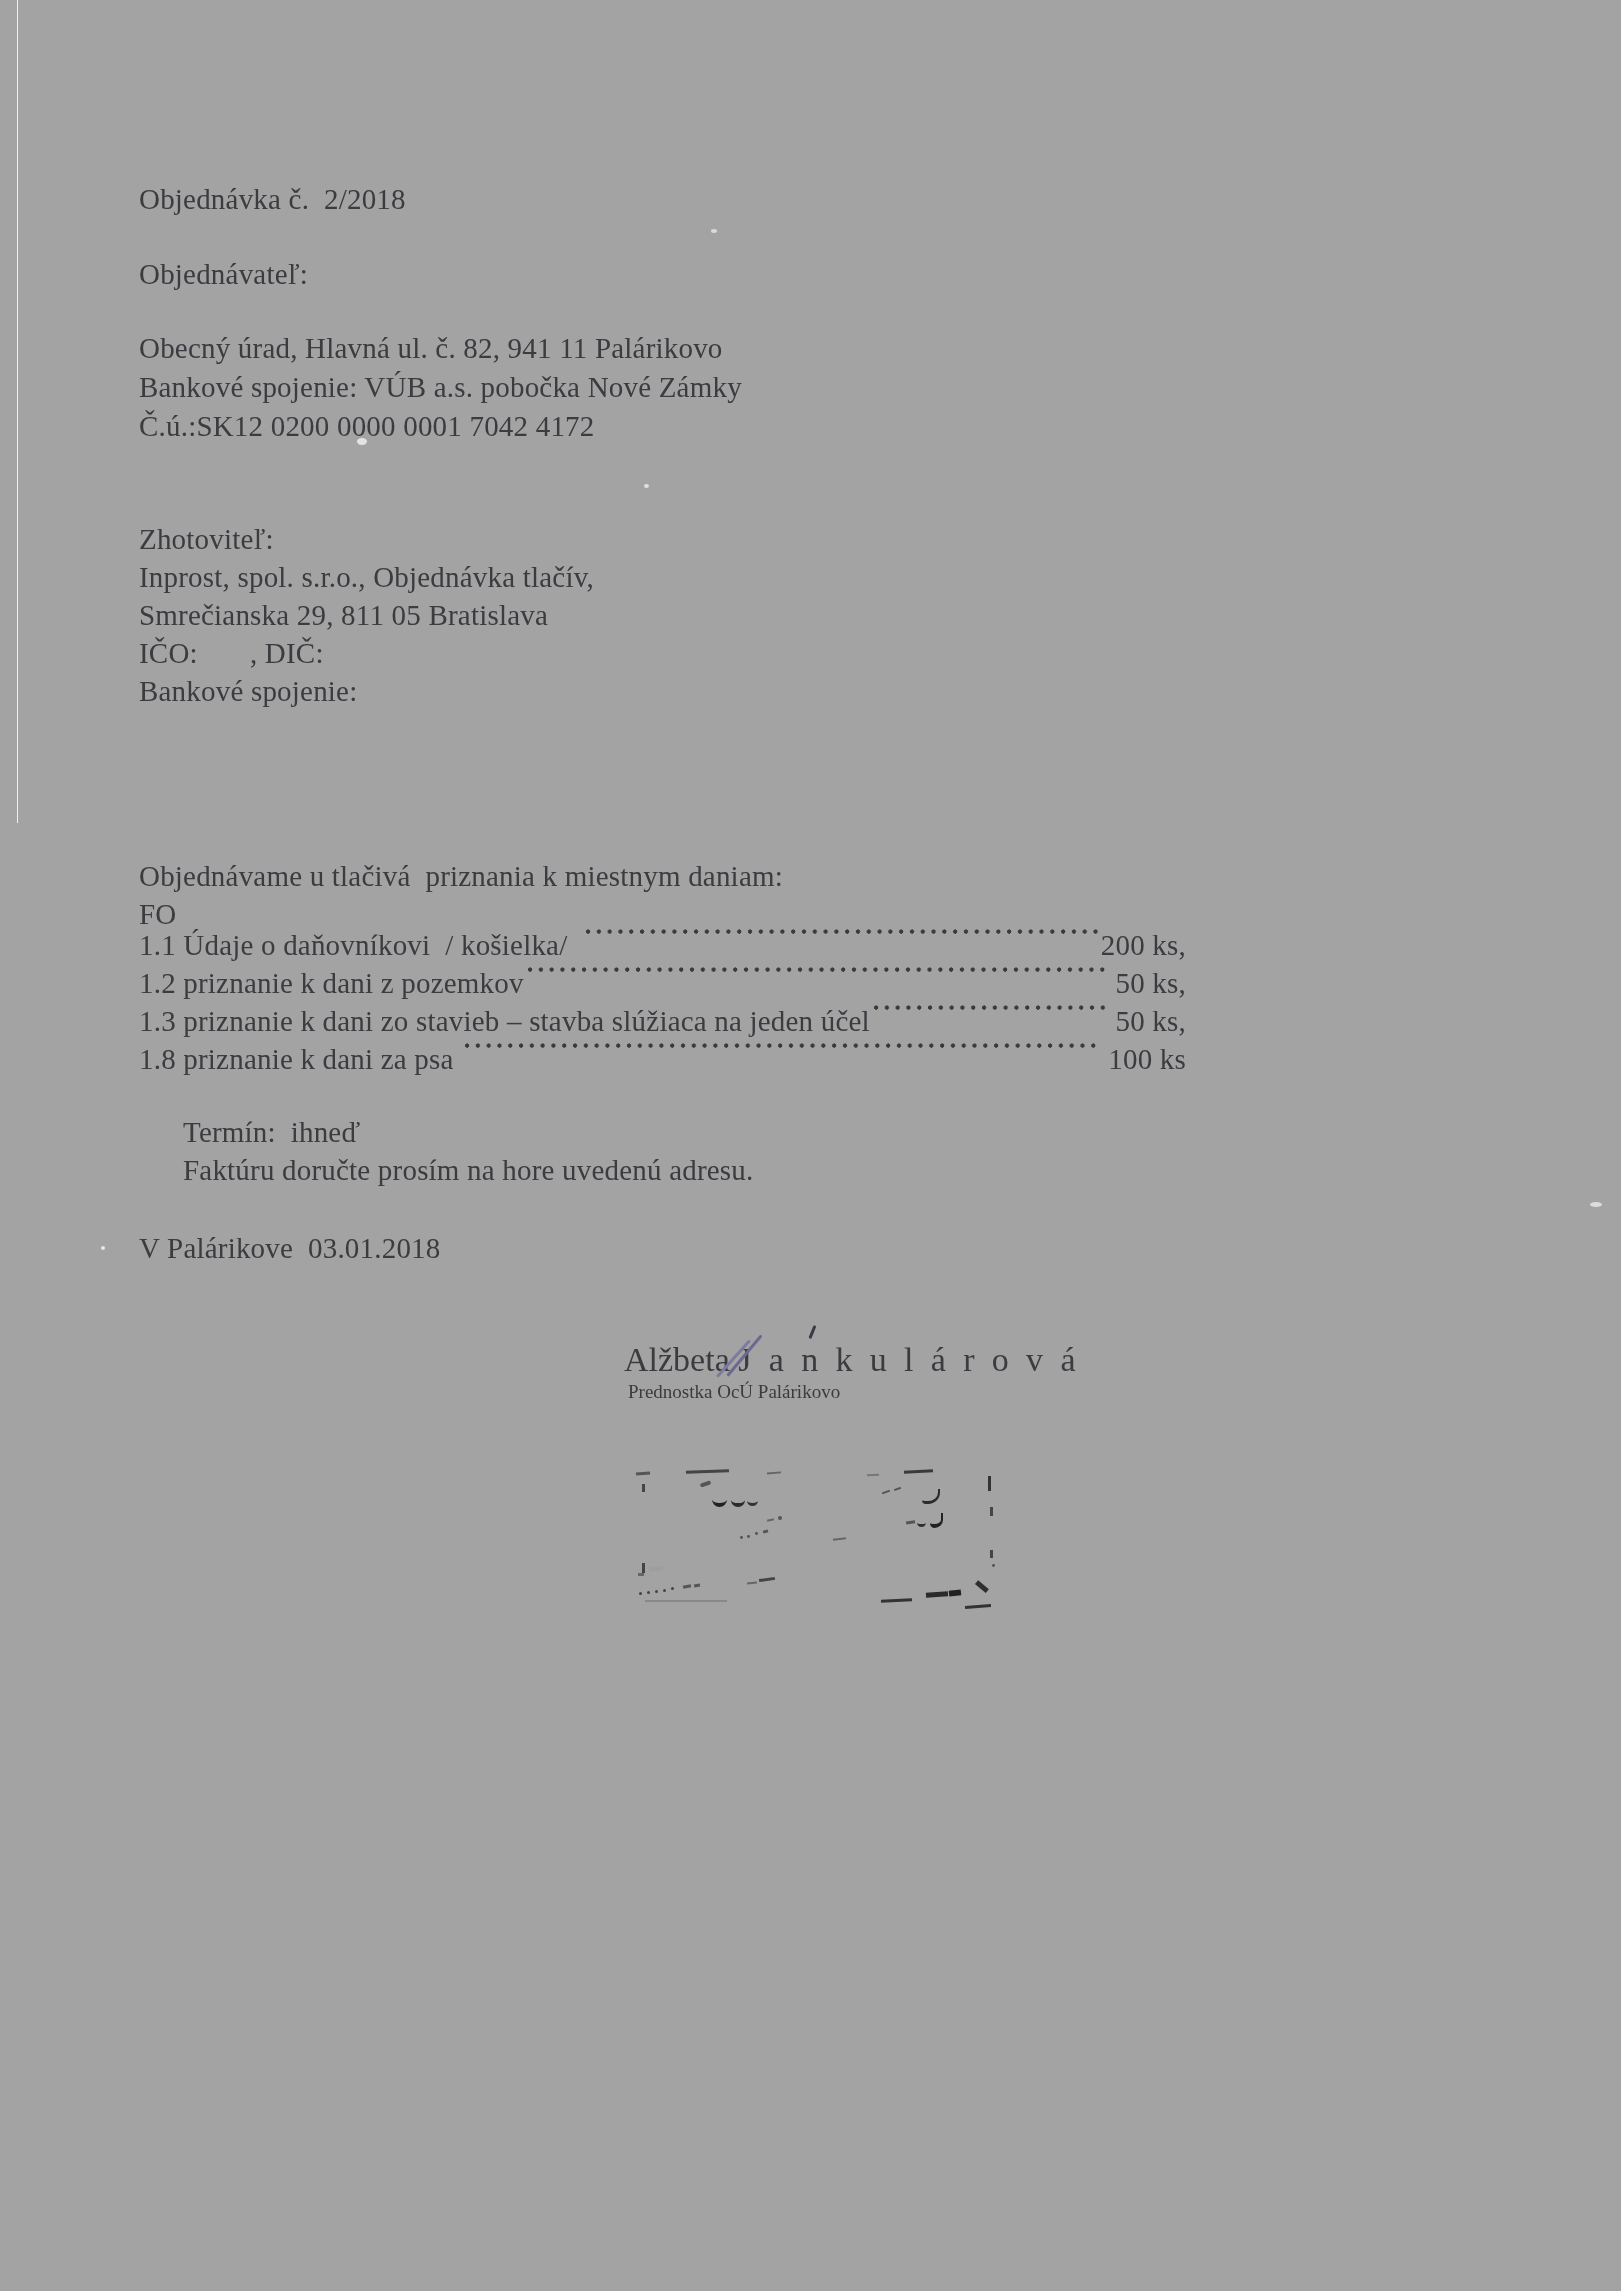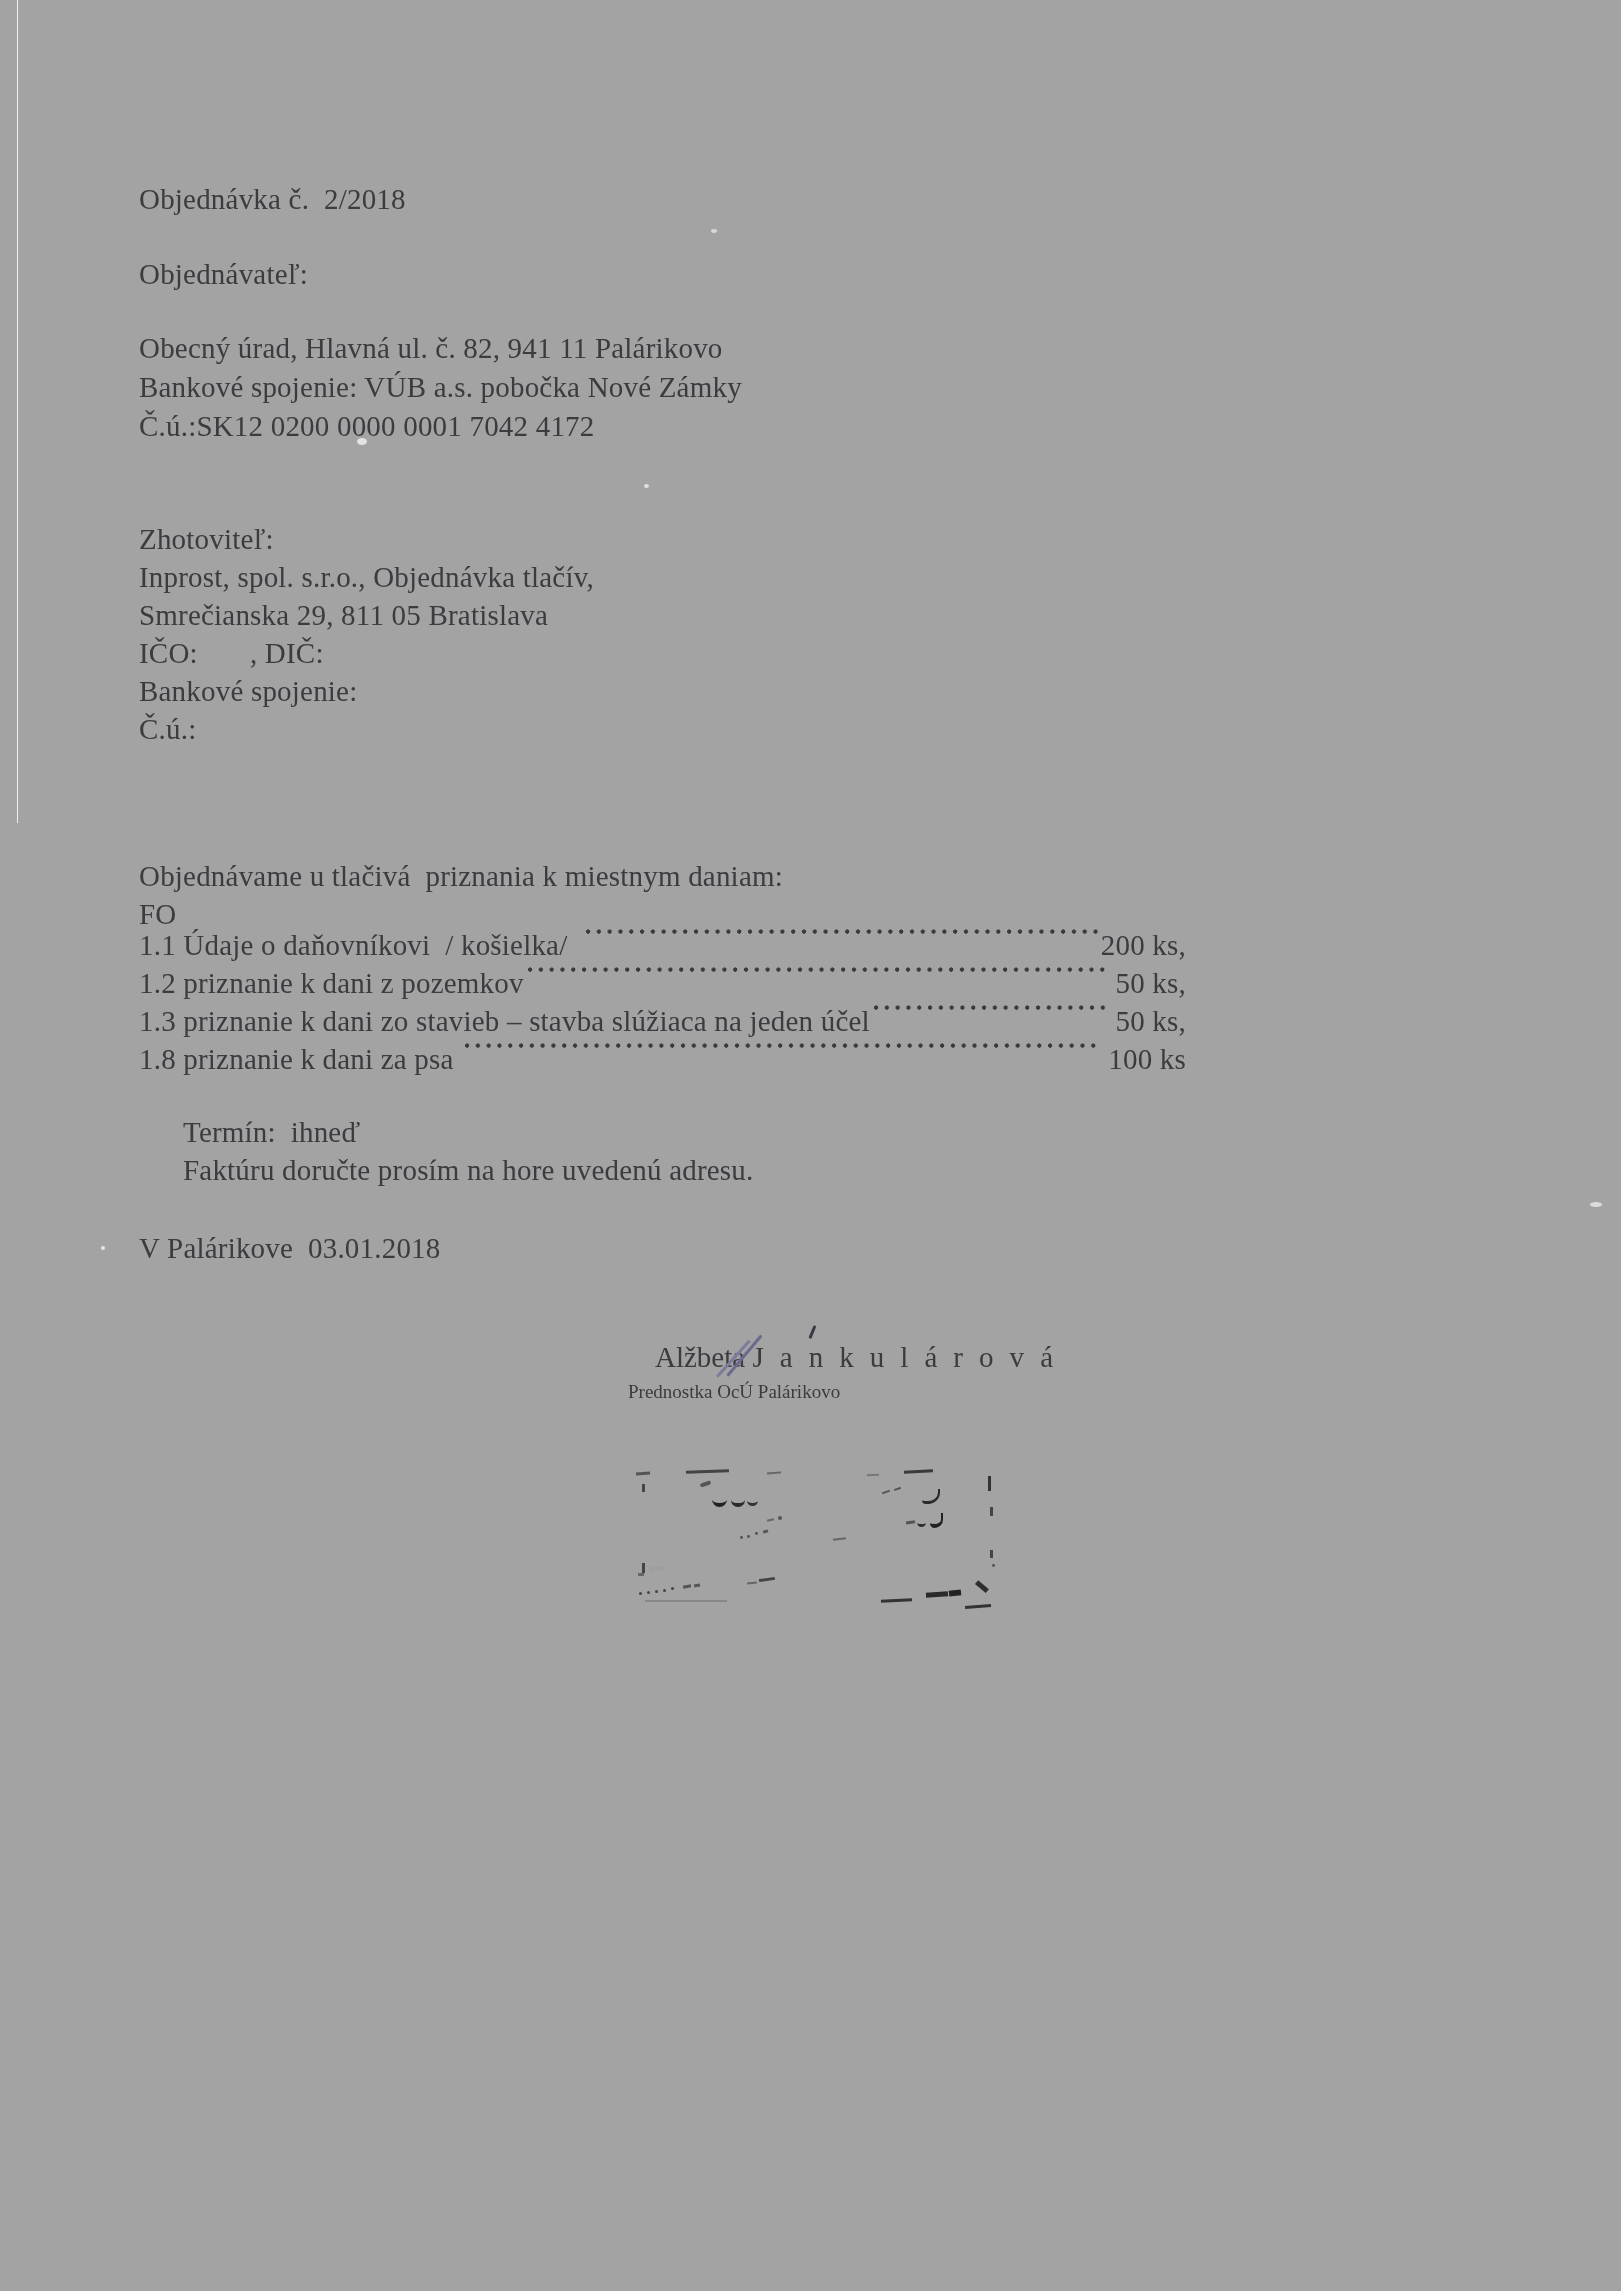--- a/index.html
+++ b/index.html
@@ -27,21 +27,21 @@
   .items{position:absolute;left:139px;top:929px;width:1047px;}
   .item-row{display:flex;align-items:flex-start;height:38px;}
   .item-label{font-size:29px;white-space:pre;letter-spacing:0.2px;}
   .leader{
     flex:1;height:4.9px;margin:0 2px 7.8px 3.9px;
     background-image:radial-gradient(circle at 2.2px 2.5px,#3a3a3a 1.9px,rgba(0,0,0,0) 2.3px);
     background-size:10.8px 4.9px;background-repeat:repeat-x;
   }
   .item-qty{font-size:29px;white-space:pre;letter-spacing:0.2px;}
   
-  .sig-name{position:absolute;left:655px;top:1341px;font-size:29px;white-space:pre;}
+  .sig-name{position:absolute;left:624px;top:1341px;font-size:34px;white-space:pre;}
   .sig-surname{letter-spacing:4.4px;}
   .sig-role{position:absolute;left:628px;top:1381px;font-size:19px;white-space:pre;}
   .pen{position:absolute;border-radius:2px;}
   
   .stamp{position:absolute;left:610px;top:1462px;width:392px;height:157px;}
   .sm{position:absolute;}
   .arc{background:transparent !important;}
   
   .artifact{position:absolute;border-radius:50%;}
   .edge-line{position:absolute;left:16.7px;top:0;width:1px;height:823px;background:#efefef;}
@@ -61,21 +61,20 @@
     <div class="bline">Bankové spojenie: VÚB a.s. pobočka Nové Zámky</div>
     <div class="bline">Č.ú.:SK12 0200 0000 0001 7042 4172</div>
   </div>
 
   <div class="block tight" style="top:520px;">
     <div class="bline">Zhotoviteľ:</div>
     <div class="bline">Inprost, spol. s.r.o., Objednávka tlačív,</div>
     <div class="bline">Smrečianska 29, 811 05 Bratislava</div>
     <div class="bline">IČO:       , DIČ:</div>
     <div class="bline">Bankové spojenie:</div>
-    <div class="bline">Č.ú.:</div>
   </div>
 
   <div class="block tight" style="top:857px;">
     <div class="bline">Objednávame u tlačivá  priznania k miestnym daniam:</div>
     <div class="bline">FO</div>
   </div>
 
   <div class="items">
     <div class="item-row">
       <span class="item-label">1.1 Údaje o daňovníkovi  / košielka/  </span>

